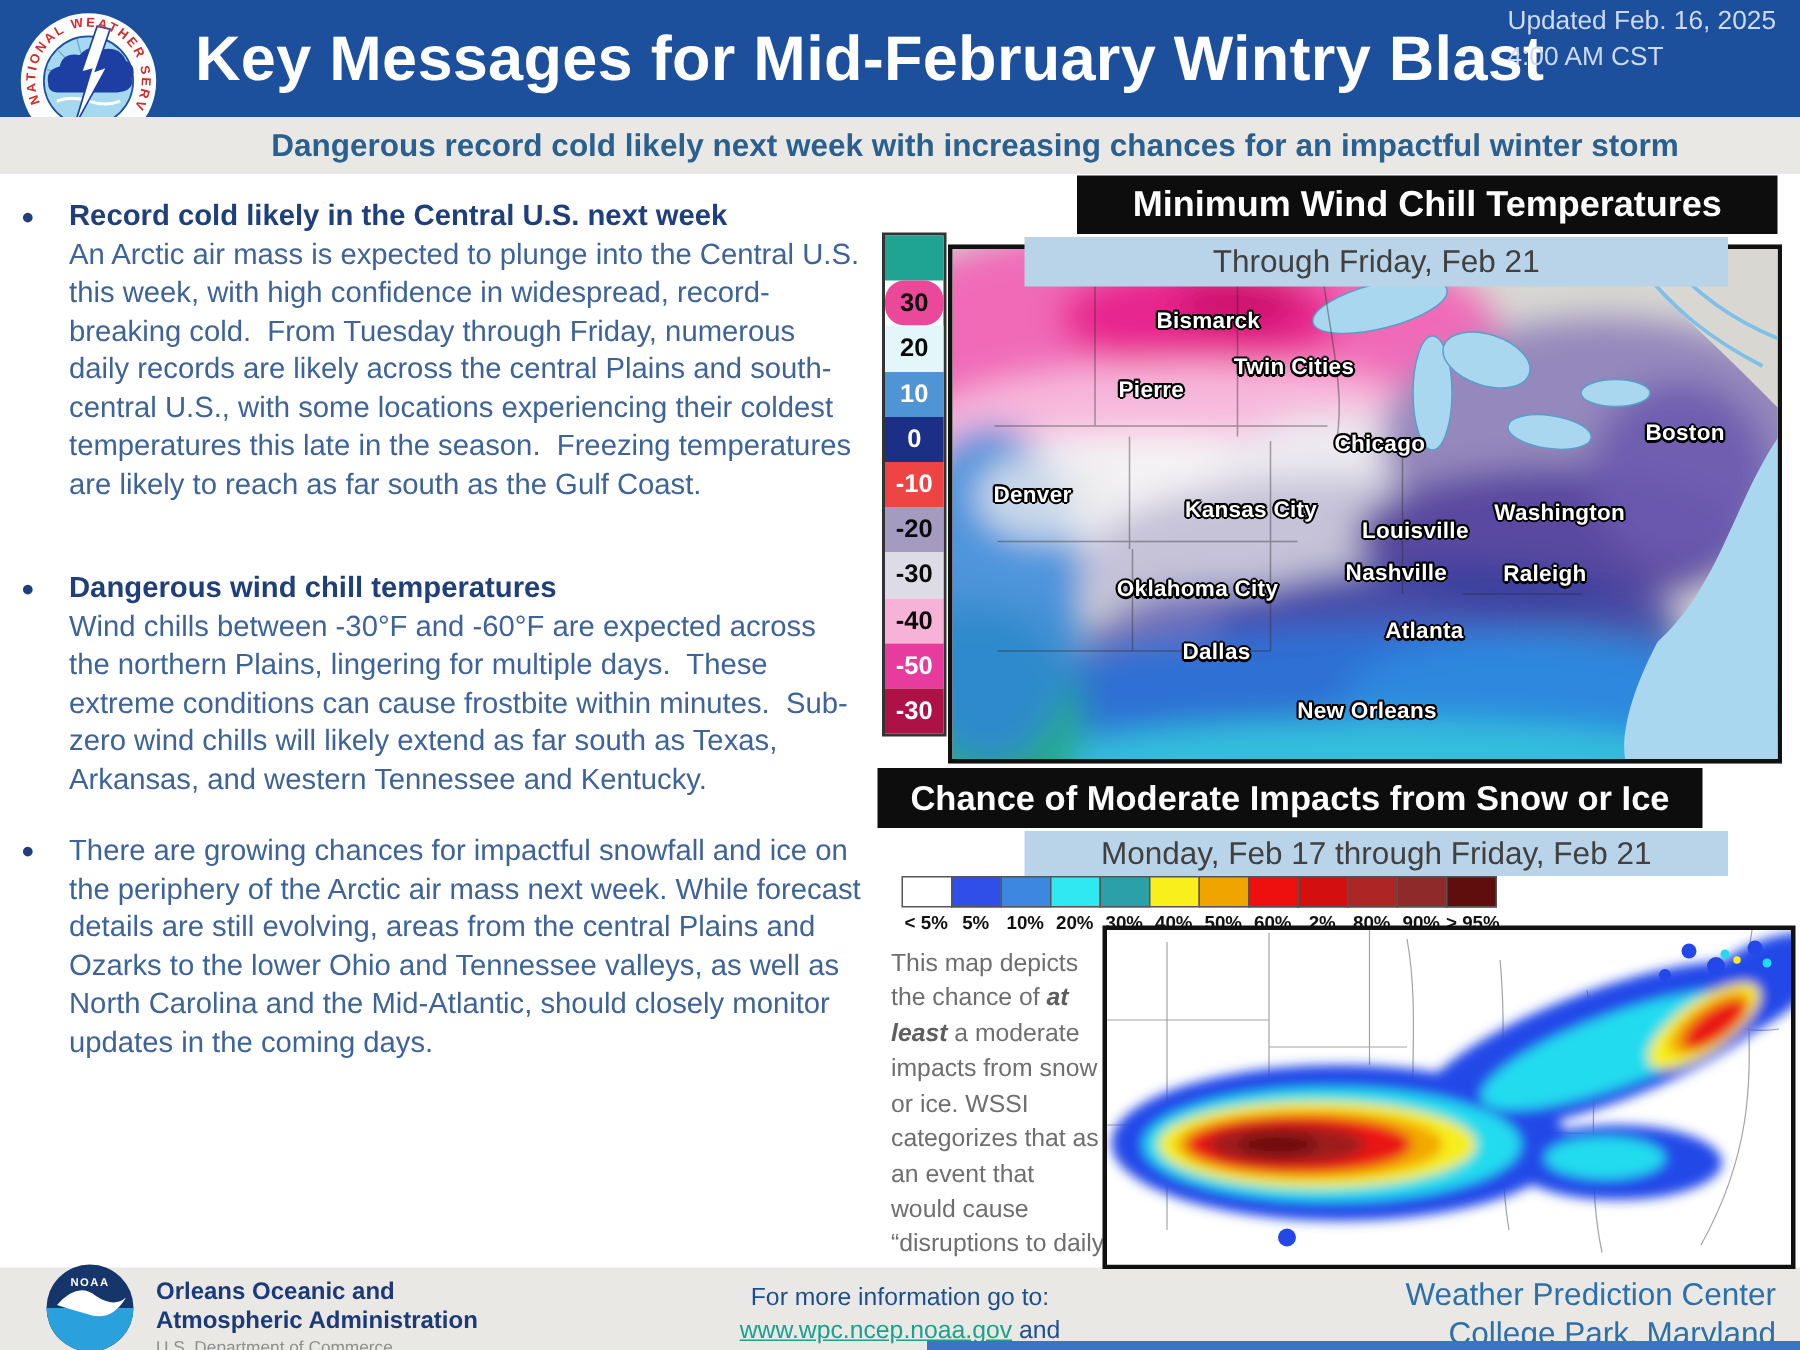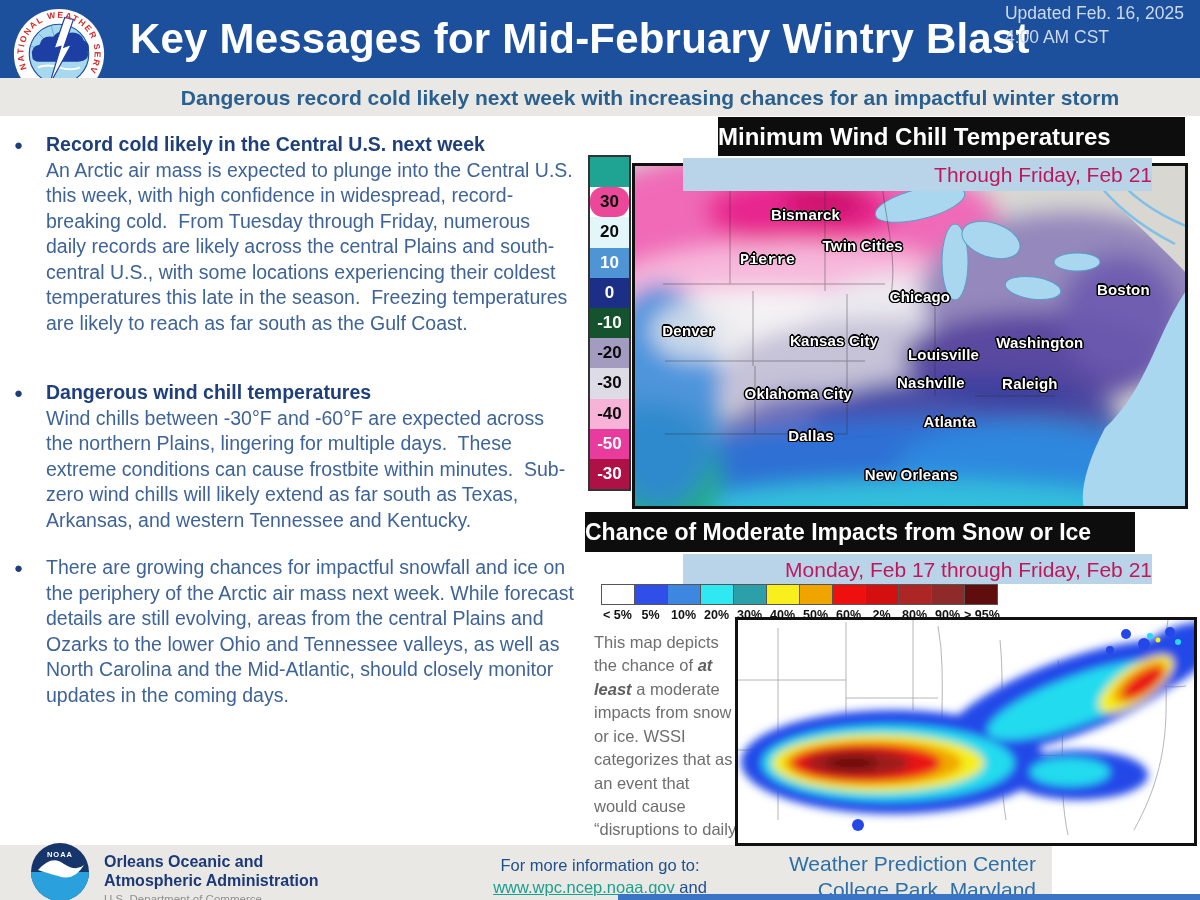--- a/index.html
+++ b/index.html
@@ -24,24 +24,24 @@
   .left-col{position:absolute;left:8px;top:132px;width:566px;}
   .bullet{display:flex;gap:10px;}
   .bullet.m1{margin-bottom:44px;} .bullet.m2{margin-bottom:22px;}
   .dot{flex:0 0 22px;padding-left:6px;color:#1e3f7c;font-size:15px;line-height:26px;}
   .dot::before{content:"●";}
   .b-head{font-size:19.5px;font-weight:bold;color:#1e3f7c;line-height:25.5px;}
   .b-body{font-size:19.5px;color:#3d6399;line-height:25.5px;white-space:pre-wrap;}
 
   
   .bar-black{position:absolute;background:#0d0d0d;color:#fff;font-weight:bold;
-             z-index:6;}
+             text-align:center;z-index:6;}
   .bar1{left:718px;top:117px;width:467px;height:39px;line-height:40px;font-size:24px;}
   .bar2{left:585px;top:512px;width:550px;height:40px;line-height:41px;font-size:23px;}
-  .bar-sub{position:absolute;background:#b9d4e8;color:#be185d;text-align:right;z-index:5;}
+  .bar-sub{position:absolute;background:#b9d4e8;color:#404040;text-align:center;z-index:5;}
   .sub1{left:683px;top:158px;width:469px;height:33px;line-height:34px;font-size:21px;}
   .sub2{left:683px;top:554px;width:469px;height:30px;line-height:31px;font-size:21px;}
 
   
   .scale{position:absolute;left:588px;top:155px;width:43px;height:336px;display:flex;
          flex-direction:column;border:2px solid #333;box-sizing:border-box;z-index:4;}
   .seg{flex:1;display:flex;align-items:center;justify-content:center;
        font-size:17px;font-weight:bold;}
 
   
@@ -61,21 +61,21 @@
           white-space:nowrap;}
 
   .note{position:absolute;left:594px;top:631px;width:143px;color:#6e6e6e;font-size:16.5px;
         line-height:1.42;}
   .note b{font-style:italic;color:#5e5e5e;}
 
   .map2{position:absolute;left:735px;top:617px;width:462px;height:229px;background:#ffffff;
         border:3px solid #111;box-sizing:border-box;overflow:hidden;z-index:3;}
 
   
-  .footer{position:absolute;left:0;top:845px;width:1052px;height:55px;background:#e9e8e4;}
+  .footer{position:absolute;left:0;top:845px;width:1200px;height:55px;background:#e9e8e4;}
   .noaa-logo{position:absolute;left:30px;top:-3px;width:60px;height:60px;}
   .noaa-text{position:absolute;left:104px;top:7px;}
   .noaa-line{font-size:16px;font-weight:bold;color:#1d3a78;line-height:19px;}
   .noaa-doc{font-size:11.5px;color:#8f8f8f;margin-top:3px;}
   .info{position:absolute;left:430px;width:340px;top:9px;text-align:center;}
   .info-label{font-size:16.5px;color:#1d4f8f;line-height:22px;}
   .info-links{font-size:16.5px;color:#1d4f8f;line-height:22px;}
   .info-links a{color:#1ba08f;text-decoration:underline;cursor:pointer;}
   .org{position:absolute;right:16px;top:6px;text-align:right;color:#2d6fa8;font-size:21px;
        line-height:26px;}
@@ -155,21 +155,21 @@
     </div>
       <div class="seg" style="background: rgb(227, 247, 250); color: rgb(10, 10, 10);">
       <span>20</span>
     </div>
       <div class="seg" style="background: rgb(79, 148, 212); color: rgb(255, 255, 255);">
       <span>10</span>
     </div>
       <div class="seg" style="background: rgb(28, 47, 135); color: rgb(255, 255, 255);">
       <span>0</span>
     </div>
-      <div class="seg" style="background: #14532d; color: rgb(255, 255, 255);">
+      <div class="seg" style="background: #ef4444; color: rgb(255, 255, 255);">
       <span>-10</span>
     </div>
       <div class="seg" style="background: rgb(163, 156, 192); color: rgb(10, 10, 10);">
       <span>-20</span>
     </div>
       <div class="seg" style="background: rgb(221, 219, 230); color: rgb(10, 10, 10);">
       <span>-30</span>
     </div>
       <div class="seg" style="background: rgb(246, 179, 215); color: rgb(10, 10, 10);">
       <span>-40</span>
@@ -236,21 +236,21 @@
           <path d="M212,128 V268"></path>
           <path d="M30,268 H212"></path>
         <path d="M120,200 V268"></path>
           <path d="M300,130 V230"></path>
           <path d="M340,230 H420"></path>
       </g>
     </svg>
     <div>
         <div class="city" style="left: 31%; top: 14.2%;">Bismarck</div>
         <div class="city" style="left: 41.4%; top: 23.1%;">Twin Cities</div>
-        <div class="city" style="left: 24.1%; top: 27.5%; font-family: Liberation Mono, monospace;">Pierre</div>
+        <div class="city" style="left: 24.1%; top: 27.5%;">Pierre</div>
         <div class="city" style="left: 51.8%; top: 38.2%;">Chicago</div>
         <div class="city" style="left: 88.8%; top: 36.1%;">Boston</div>
         <div class="city" style="left: 9.7%; top: 48.3%;">Denver</div>
         <div class="city" style="left: 36.2%; top: 51.2%;">Kansas City</div>
         <div class="city" style="left: 56.1%; top: 55.2%;">Louisville</div>
         <div class="city" style="left: 73.6%; top: 51.7%;">Washington</div>
         <div class="city" style="left: 53.8%; top: 63.6%;">Nashville</div>
         <div class="city" style="left: 71.8%; top: 63.9%;">Raleigh</div>
         <div class="city" style="left: 29.7%; top: 66.8%;">Oklahoma City</div>
         <div class="city" style="left: 57.2%; top: 75.1%;">Atlanta</div>

